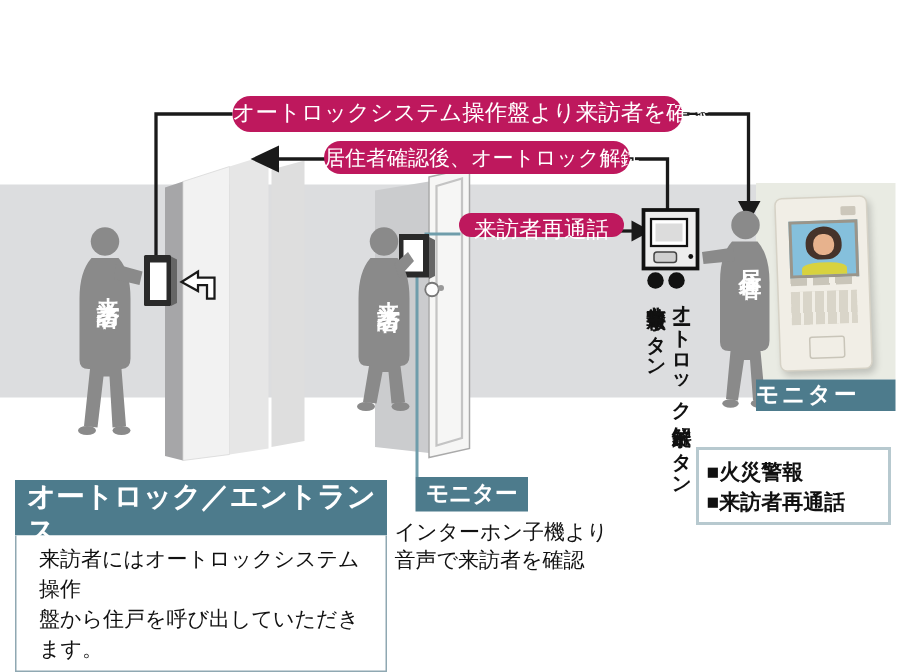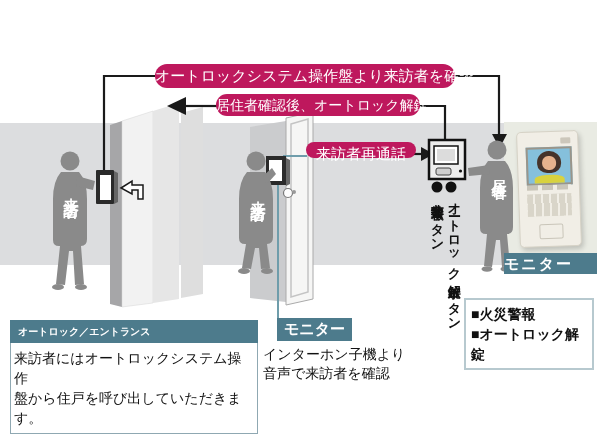--- a/index.html
+++ b/index.html
@@ -25,26 +25,26 @@
   #label-visitor2{left:248px;top:189px;}
   #label-resident{left:489px;top:167px;}
   #label-unlock-btn{left:445px;top:194px;}
   #label-alarm-btn{left:428px;top:194px;}
   #monitor-banner{
     position:absolute;left:504px;top:253px;width:93px;height:21px;line-height:21px;
     background:#4d7b8c;color:#fff;font-size:15px;font-weight:bold;letter-spacing:2px;
   }
   #entrance-callout{position:absolute;left:10px;top:320px;width:248px;}
   #entrance-callout .hd{
-    background:#4d7b8c;color:#fff;font-size:10px;font-weight:bold;
-    line-height:23px;height:23px;padding-left:8px;
+    background:#4d7b8c;color:#fff;font-size:19px;font-weight:bold;
+    line-height:23px;height:37px;padding-left:8px;
   }
   #entrance-callout .bd{
     background:#fff;border:1px solid #8fa8b2;border-top:none;color:#111;
-    font-size:14px;line-height:20px;padding:5px 3px;white-space:pre-line;
+    font-size:14px;line-height:20px;padding:5px 15px;white-space:pre-line;
   }
   #unit-title{
     position:absolute;left:277px;top:318px;background:#4d7b8c;color:#fff;
     font-size:15px;font-weight:bold;padding:2px 7px;white-space:nowrap;
   }
   #unit-body{
     position:absolute;left:263px;top:345px;color:#111;font-size:14px;
     line-height:19px;white-space:pre-line;
   }
   #alarm-box{
@@ -196,16 +196,16 @@
     <div class="bd">来訪者にはオートロックシステム操作
 盤から住戸を呼び出していただきます。</div>
   </div>
 
   <div id="unit-title">モニター</div>
   <div id="unit-body">インターホン子機より
 音声で来訪者を確認</div>
 
   <div id="alarm-box">
     <div>■火災警報</div>
-    <div>■オートロック解錠</div>
+    <div>■来訪者再通話</div>
   </div>
 
 </div>
 
 </body></html>

